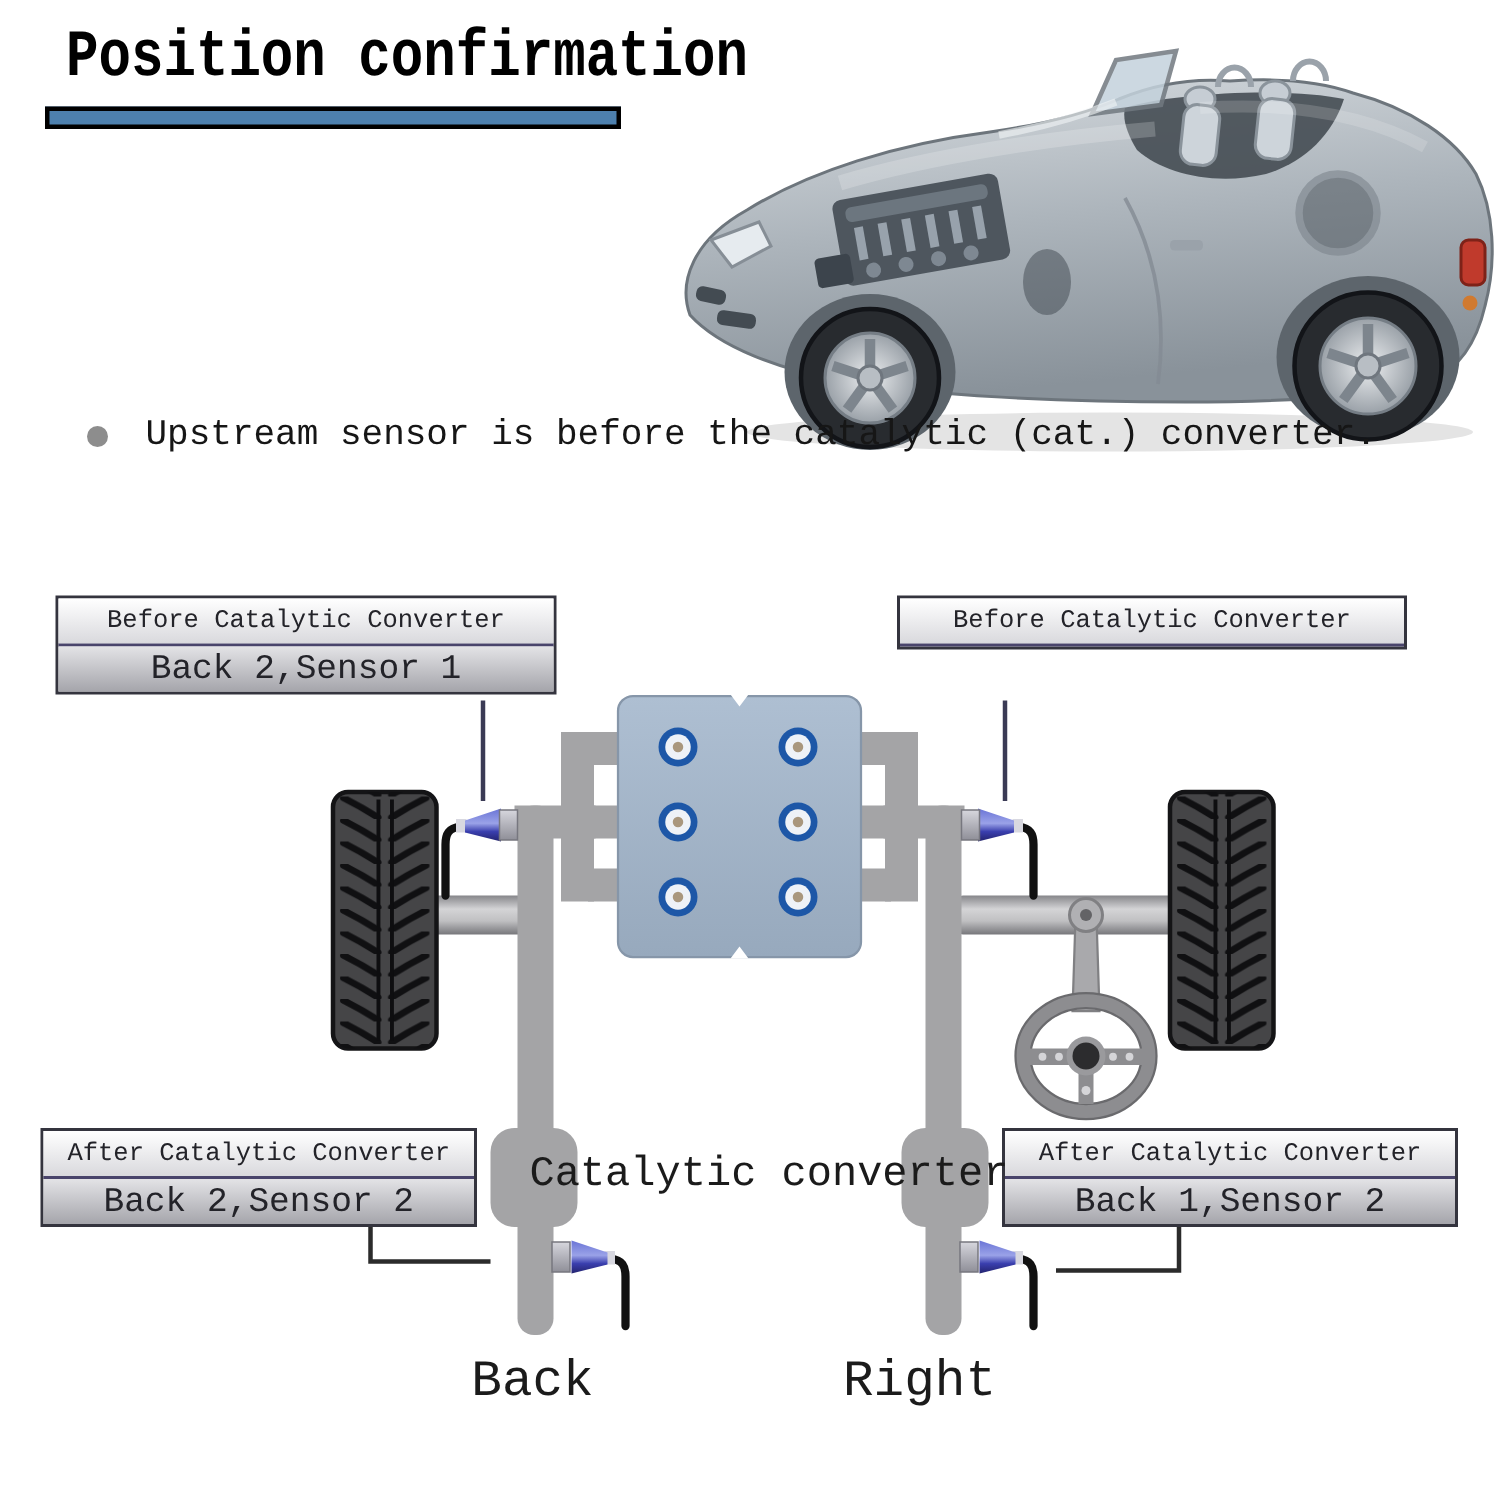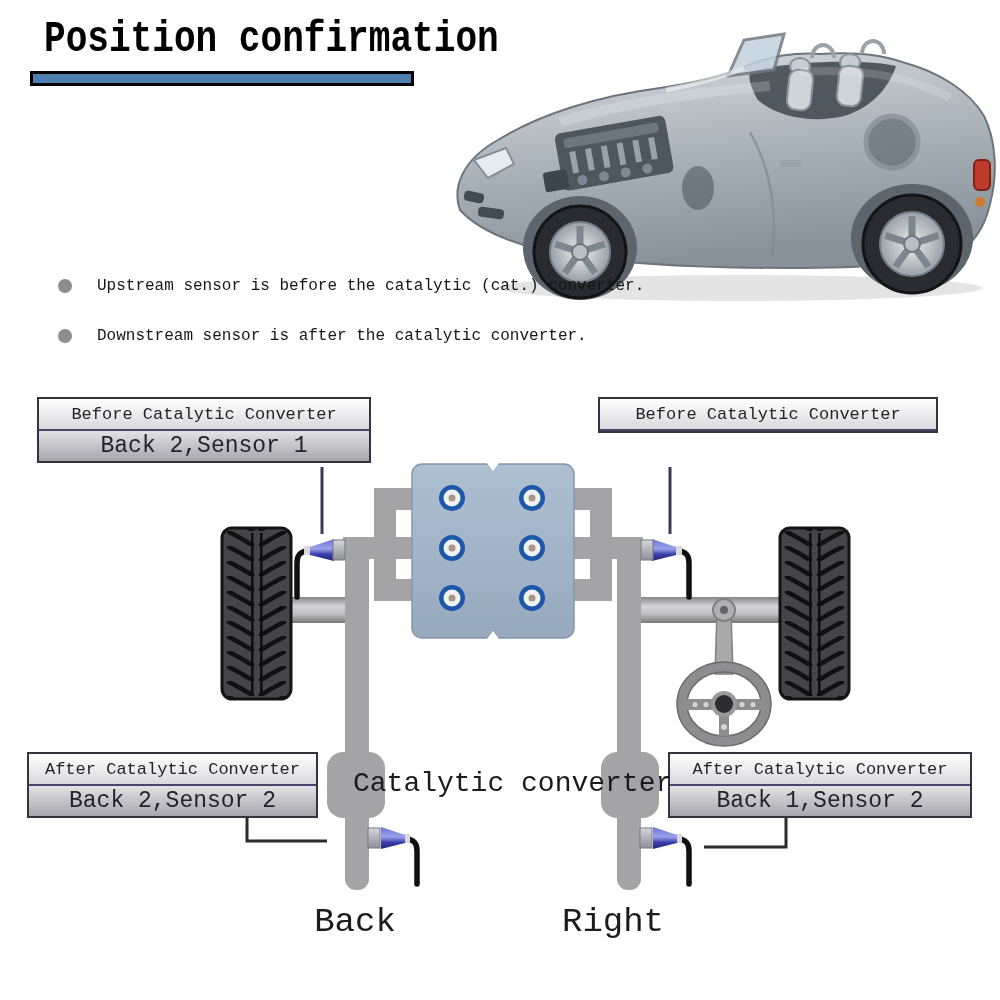--- a/index.html
+++ b/index.html
@@ -1,21 +1,21 @@
 <!DOCTYPE html>
 <html><head>
 <meta charset="utf-8">
 <style>
   html,body{margin:0;padding:0;background:#fff;}
   .stage{position:relative;width:1000px;height:1000px;background:#ffffff;overflow:hidden;
          font-family:Liberation Mono, monospace;}
   .title{position:absolute;left:44px;top:14px;font-size:44px;font-weight:bold;color:#000;
          transform:scaleX(0.82);transform-origin:left top;white-space:nowrap;z-index:3;}
   .title-bar{position:absolute;left:30px;top:71px;width:378px;height:9px;border:3px solid #000;z-index:3;}
-  .note{position:absolute;display:flex;align-items:center;gap:25px;font-size:16px;color:#161616;
+  .note{position:absolute;display:flex;align-items:center;gap:25px;font-size:24px;color:#161616;
         white-space:nowrap;z-index:3;}
   .note .dot{width:14px;height:14px;border-radius:50%;background:#8d8d8d;flex:0 0 auto;}
   .lbox{position:absolute;border:2px solid #34343e;z-index:4;box-sizing:border-box;}
   .lbox .r1{height:30px;display:flex;align-items:center;justify-content:center;font-size:17px;
             color:#232329;background:linear-gradient(#ffffff,#d9d9dd);border-bottom:2px solid #49446b;
             white-space:nowrap;}
   .lbox .r2{height:30px;display:flex;align-items:center;justify-content:center;font-size:23px;
             color:#232329;background:linear-gradient(#e3e3e6,#a5a5ab);white-space:nowrap;}
   .diag-svg{position:absolute;left:0;top:0;width:1000px;height:1000px;z-index:1;}
   .car-svg{position:absolute;left:440px;top:12px;width:560px;height:302px;z-index:2;}
@@ -28,24 +28,20 @@
 <body>
 
 <div class="stage">
 
   <div class="title">Position confirmation</div>
   <div class="title-bar" style="background:#4d80ae;"></div>
 
   <div class="note" style="left:58px;top:277px;">
     <span class="dot"></span>
     <span>Upstream sensor is before the catalytic (cat.) converter.</span>
-  </div>
-  <div class="note" style="left:58px;top:327px;">
-    <span class="dot"></span>
-    <span>Downstream sensor is after the catalytic converter.</span>
   </div>
 
   <svg class="car-svg" viewBox="0 0 560 302">
     <defs>
       <linearGradient id="bodyGrad" x1="0" y1="0" x2="0.25" y2="1">
         <stop offset="0" stop-color="#d6dbdf"></stop>
           <stop offset="0.5" stop-color="#adb5bc"></stop>
         <stop offset="1" stop-color="#89929a"></stop>
       </linearGradient>
       <radialGradient id="rimGrad">

